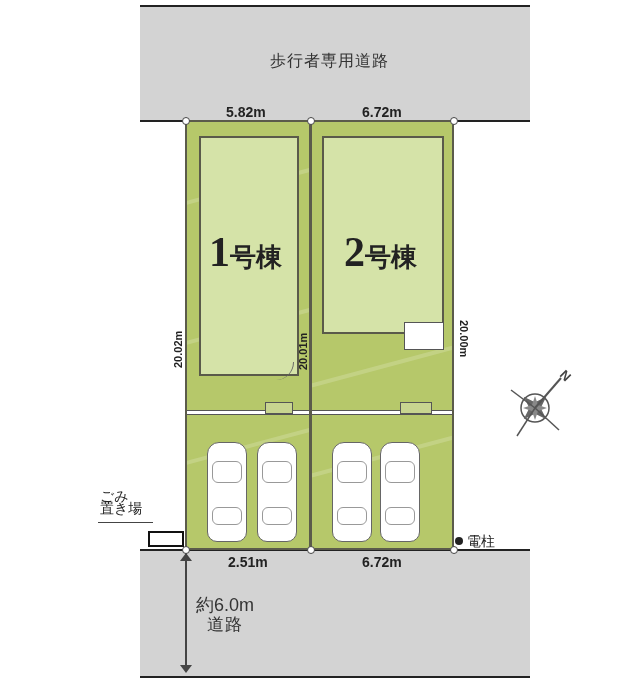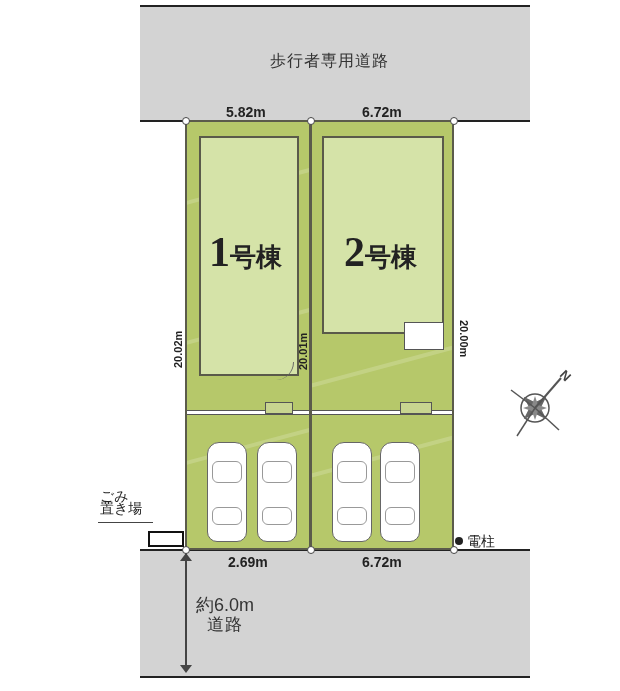--- a/index.html
+++ b/index.html
@@ -88,21 +88,21 @@
 
 <div class="abs pin" style="left:182px; top:117px;"></div>
 <div class="abs pin" style="left:307px; top:117px;"></div>
 <div class="abs pin" style="left:450px; top:117px;"></div>
 <div class="abs pin" style="left:182px; top:546px;"></div>
 <div class="abs pin" style="left:307px; top:546px;"></div>
 <div class="abs pin" style="left:450px; top:546px;"></div>
 
 <div class="abs dim" style="left:226px; top:104px;">5.82m</div>
 <div class="abs dim" style="left:362px; top:104px;">6.72m</div>
-<div class="abs dim" style="left:228px; top:554px;">2.69m</div>
+<div class="abs dim" style="left:228px; top:554px;">2.51m</div>
 <div class="abs dim" style="left:362px; top:554px;">6.72m</div>
 <div class="abs dim-v" style="left:172px; top:368px; transform:rotate(-90deg);">20.02m</div>
 <div class="abs dim-v" style="left:297px; top:370px; transform:rotate(-90deg);">20.01m</div>
 <div class="abs dim-v" style="left:470px; top:320px; transform:rotate(90deg);">20.00m</div>
 
 <div class="abs" style="left:100px; top:490px; font-size:14px; line-height:12px; color:#222;">
   <div>ごみ</div>
   <div>置き場</div>
 </div>
 <div class="abs" style="left:98px; top:522px; width:55px; height:1px; background:#444;"></div>

